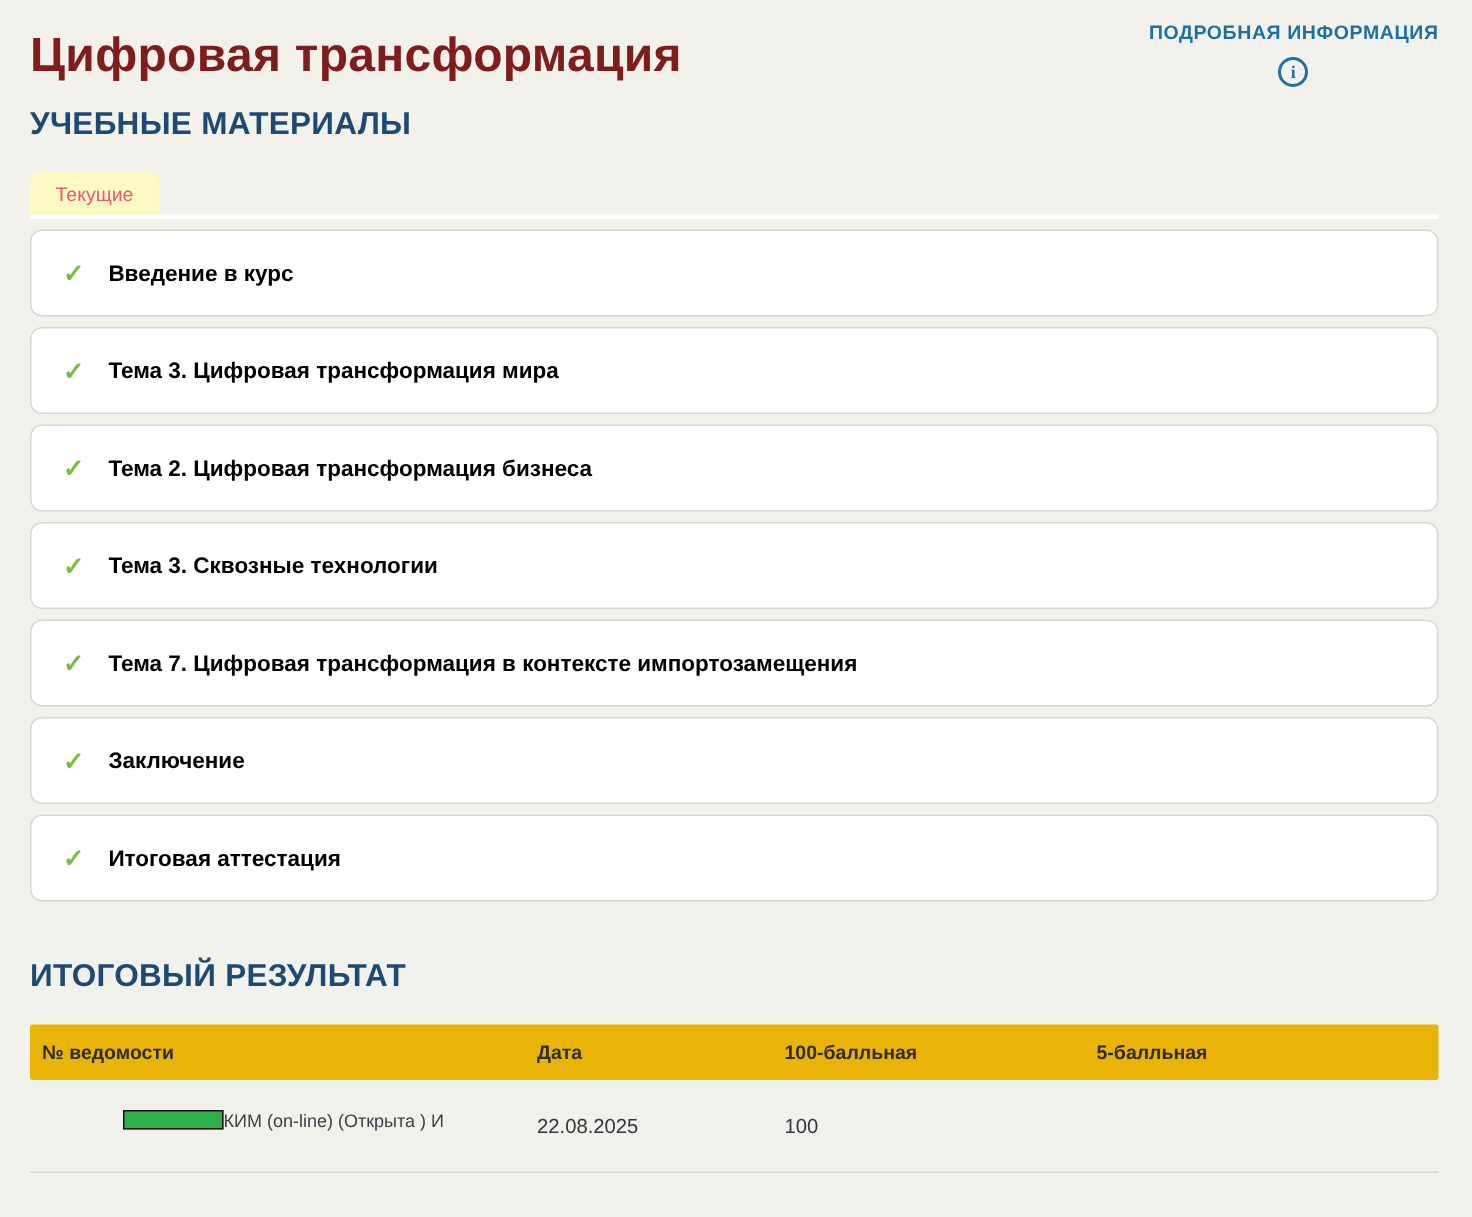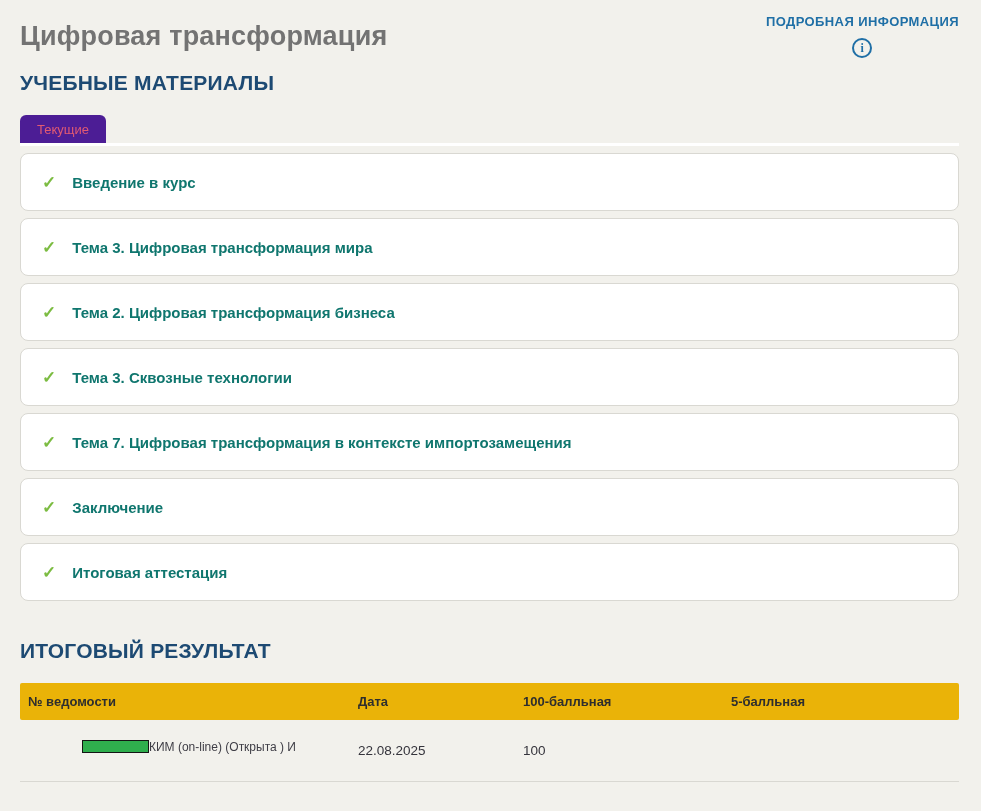--- a/index.html
+++ b/index.html
@@ -12,23 +12,23 @@
   }
   .page { padding: 14px 22px 0 20px; width: 981px; }
 
   
   .top-row {
     display: flex;
     align-items: center;
     justify-content: space-between;
   }
   .course-title {
-    font-size: 27px;
-    font-weight: bold;
-    color: #737373;
+    font-size: 32px;
+    font-weight: bold;
+    color: #7f1d1d;
     letter-spacing: 0.2px;
   }
   .details-link {
     display: flex;
     align-items: center;
     gap: 9px;
     color: #1f6fa6;
     font-size: 13px;
     font-weight: bold;
     letter-spacing: 0.4px;
@@ -57,21 +57,21 @@
   .materials-heading { margin-top: 13px; }
   .results-heading { margin-top: 38px; }
 
   
   .tab-bar {
     margin-top: 20px;
     border-bottom: 3px solid #ffffff;
   }
   .tab {
     display: inline-block;
-    background: #4c1d95;
+    background: #fef9c3;
     border-radius: 6px 6px 0 0;
     padding: 7px 17px 6px 17px;
     font-size: 13px;
     color: #e25a72;
     cursor: pointer;
   }
 
   
   .cards { margin-top: 0; }
   .card {
@@ -88,21 +88,21 @@
   .check-icon {
     color: #7cbc42;
     font-size: 17px;
     font-weight: bold;
     margin-right: 16px;
     line-height: 1;
   }
   .card-label {
     font-size: 15px;
     font-weight: bold;
-    color: #0f766e;
+    color: #000000;
   }
 
   
   .results-table { margin-top: 20px; }
   .t-row {
     display: grid;
     grid-template-columns: 330px 165px 208px 1fr;
     align-items: center;
   }
   .t-head {

